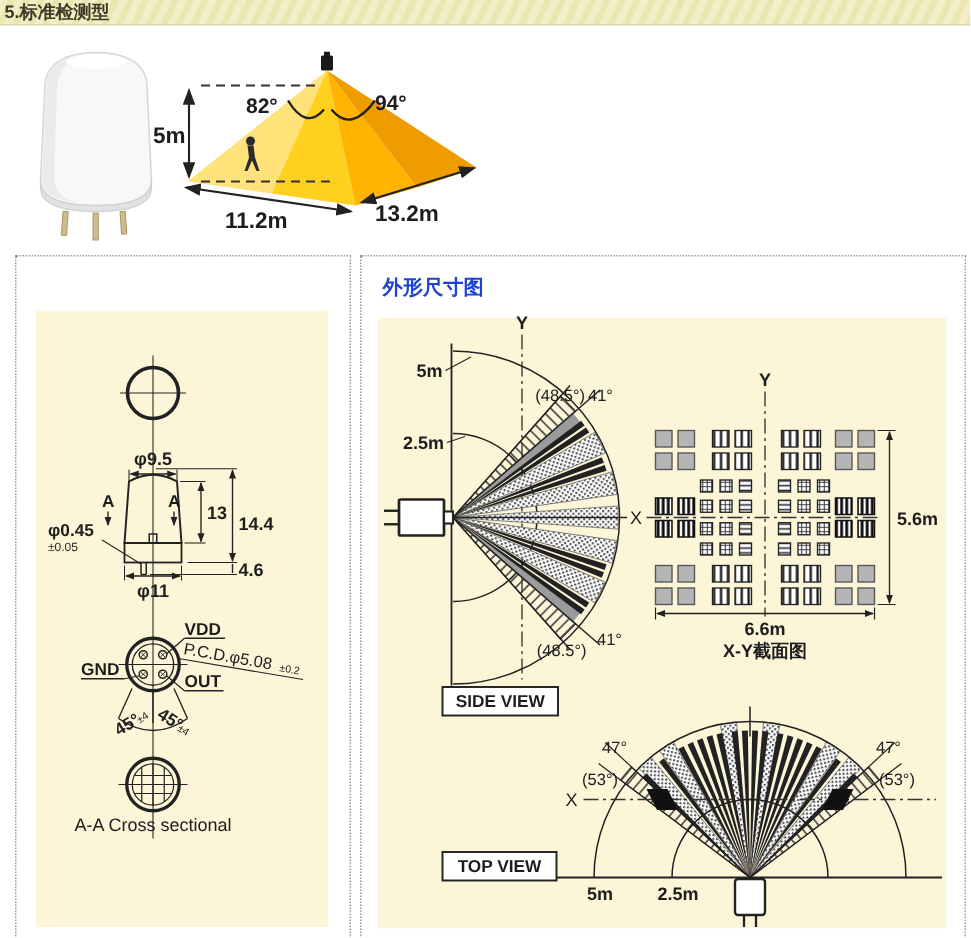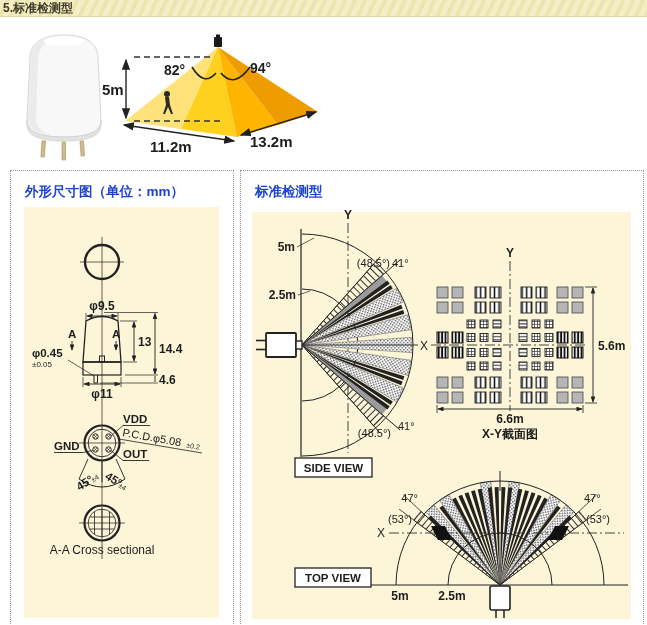--- a/index.html
+++ b/index.html
@@ -78,21 +78,20 @@
     <circle cx="5" cy="3" r="3" fill="#2b2b2b"></circle>
     <path d="M3,6 L7,6 L8,14 L11,23 L9,23 L6,16 L3,23 L1,23 L4,14 Z" fill="#2b2b2b"></path>
   </g>
   <line x1="24" y1="92" x2="134" y2="108" stroke="#222" stroke-width="1.4" marker-start="url(#mA)" marker-end="url(#mA)"></line>
   <text x="50" y="119" class="b15">11.2m</text>
   <line x1="141" y1="102" x2="216" y2="79" stroke="#222" stroke-width="1.4" marker-start="url(#mA)" marker-end="url(#mA)"></line>
   <text x="150" y="114" class="b15">13.2m</text>
 </svg>
 
 <section class="panel" id="panel-dims">
-  <div class="panel-title">外形尺寸图（单位：mm）</div>
   <svg class="absvg" style="left:13px;top:36px" width="195" height="411" viewBox="0 0 195 411">
     <defs>
       <marker id="mB" viewBox="0 0 8 6" refX="7" refY="3" markerWidth="7" markerHeight="5.5" orient="auto-start-reverse">
         <path d="M0,0L8,3L0,6Z" fill="#222"></path>
       </marker>
     </defs>
     <rect x="0" y="0" width="195" height="411" fill="#fcf5d8"></rect>
     <line x1="78" y1="30" x2="78" y2="352" class="ln" stroke-width="0.7"></line>
     <g>
       <circle cx="78" cy="55" r="17" fill="none" stroke="#222" stroke-width="2.4"></circle>
@@ -178,21 +177,21 @@
       <line x1="85.5" y1="304.5" x2="85.5" y2="327.5" class="ln" stroke-width="0.8"></line>
       <line x1="78" y1="302.2" x2="78" y2="329.8" class="ln" stroke-width="0.8"></line>
       <line x1="65.6" y1="310" x2="90.4" y2="310" class="ln" stroke-width="0.8"></line>
       <line x1="65.6" y1="322" x2="90.4" y2="322" class="ln" stroke-width="0.8"></line>
     </g>
     <text x="78" y="347" class="n12 mid">A-A Cross sectional</text>
   </svg>
 </section>
 
 <section class="panel" id="panel-range">
-  <div class="panel-title">标准检测型</div>
+  <div class="panel-title">外形尺寸图</div>
   <svg class="absvg" style="left:11px;top:34px" width="379" height="414" viewBox="0 0 379 414">
     <defs>
       <marker id="mC" viewBox="0 0 8 6" refX="7" refY="3" markerWidth="7" markerHeight="5.5" orient="auto-start-reverse">
         <path d="M0,0L8,3L0,6Z" fill="#222"></path>
       </marker>
       <pattern id="pv" width="4.6" height="4.6" patternUnits="userSpaceOnUse">
         <rect width="4.6" height="4.6" fill="#fff"></rect>
           <path d="M2.3,0V4.6" stroke="#111" stroke-width="1.5"></path>
       </pattern>
       <pattern id="pb" width="3.4" height="3.4" patternUnits="userSpaceOnUse">

